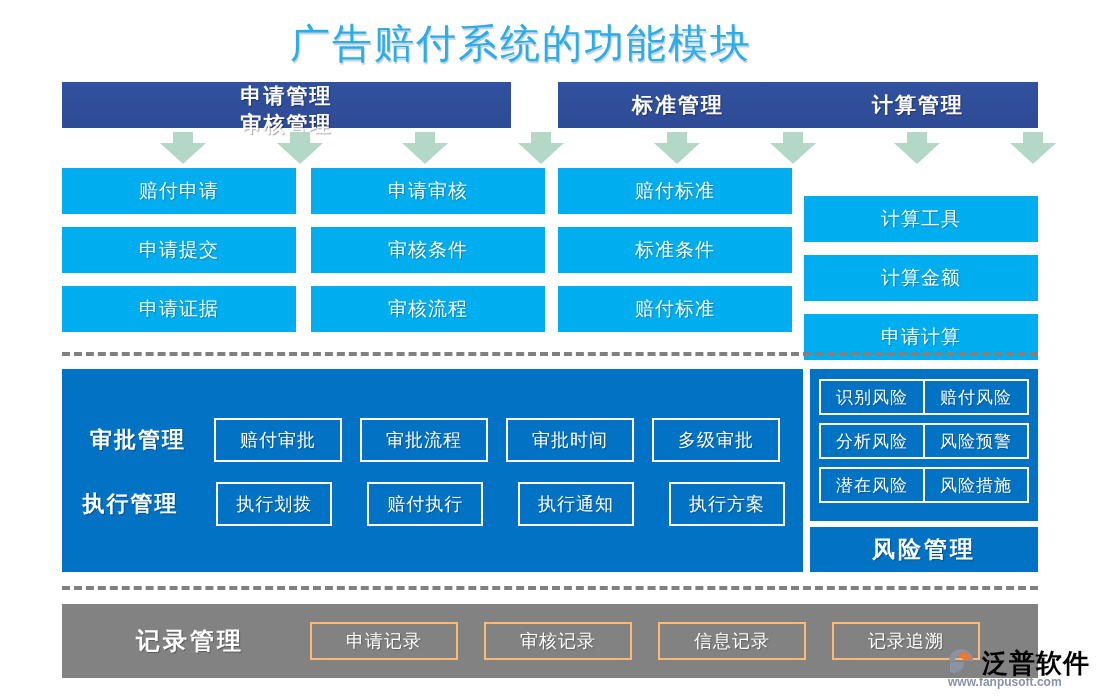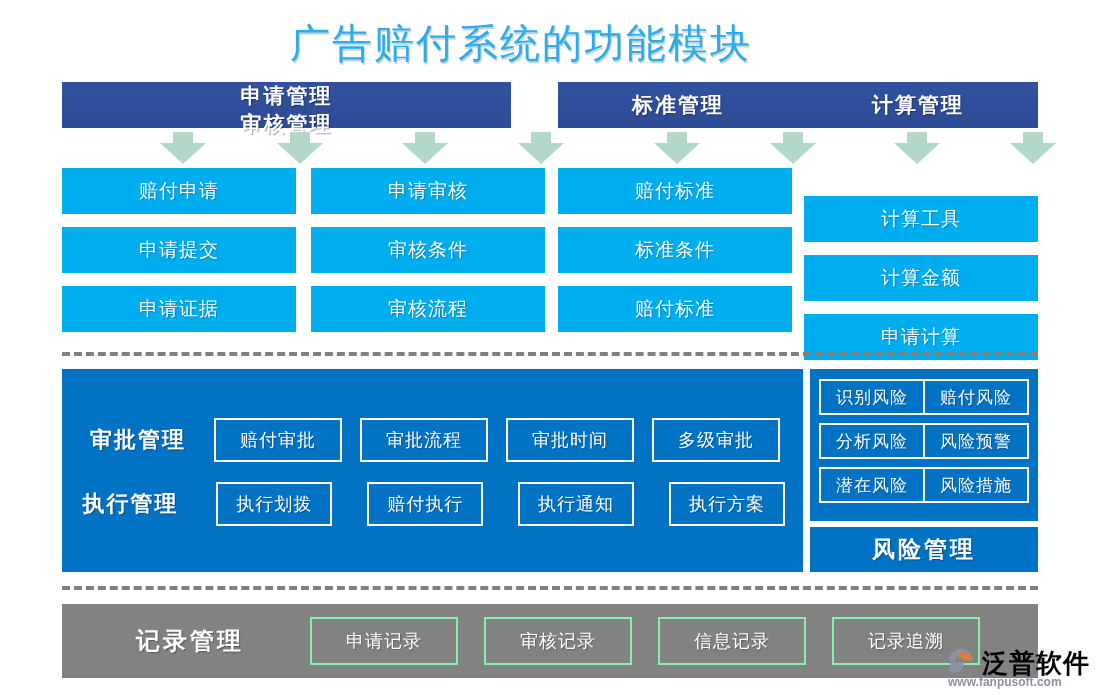--- a/index.html
+++ b/index.html
@@ -241,23 +241,23 @@
     text-align: center;
     color: #ffffff;
     font-size: 24px;
     font-weight: bold;
     letter-spacing: 3px;
     text-shadow: 1px 1px 1px rgba(0,0,0,0.3);
     padding-left: 8px;
   }
   .record-box {
     width: 148px;
-    height: 48px;
+    height: 38px;
     margin-right: 26px;
-    border: 2px solid #86efac;
+    border: 2px solid #fdba74;
     box-sizing: border-box;
     display: flex;
     align-items: center;
     justify-content: center;
     color: #ffffff;
     font-size: 18px;
     letter-spacing: 1px;
     text-shadow: 1px 1px 1px rgba(0,0,0,0.25);
   }
 

